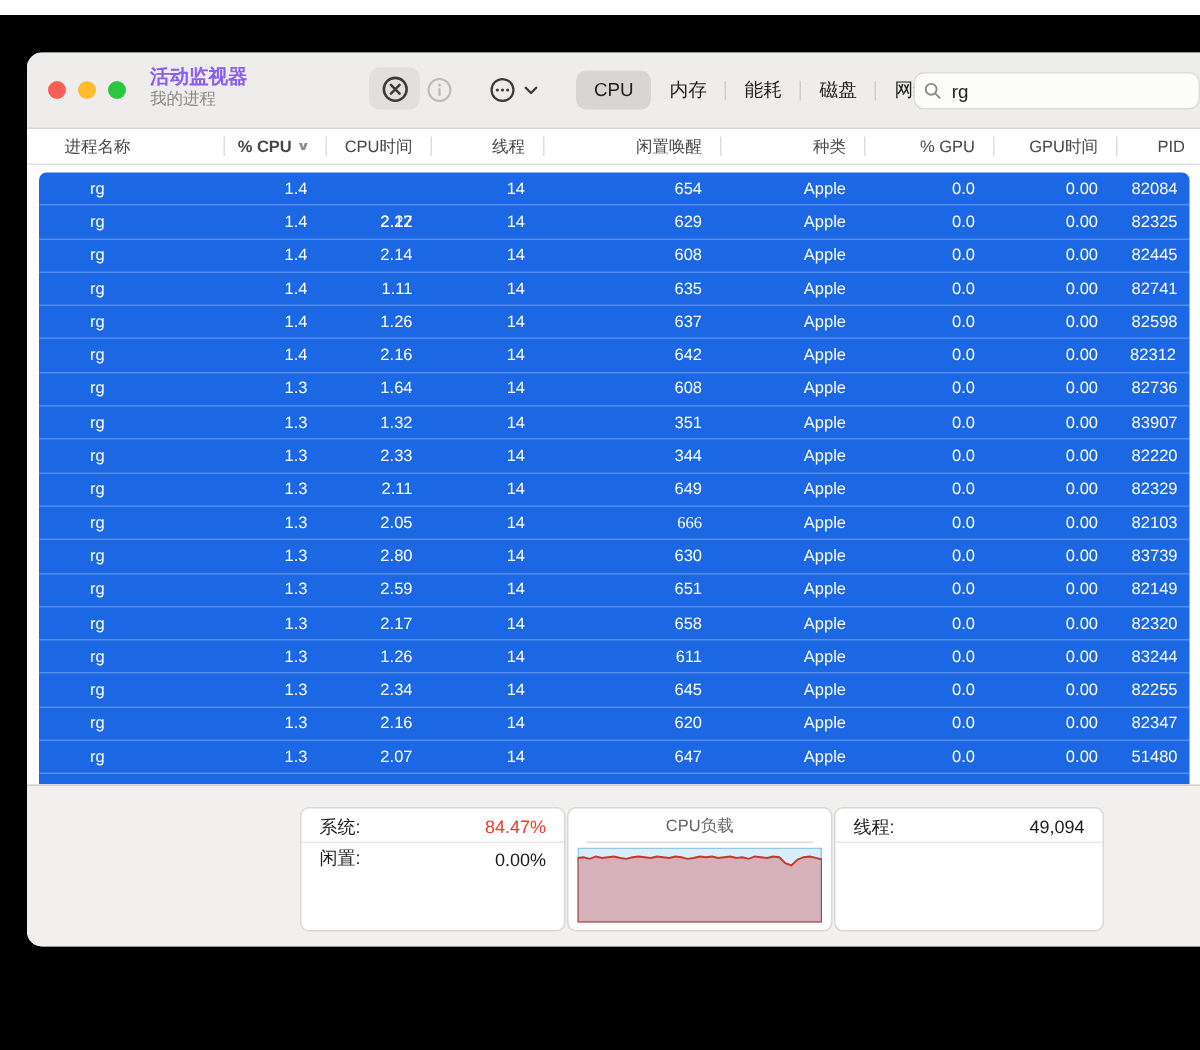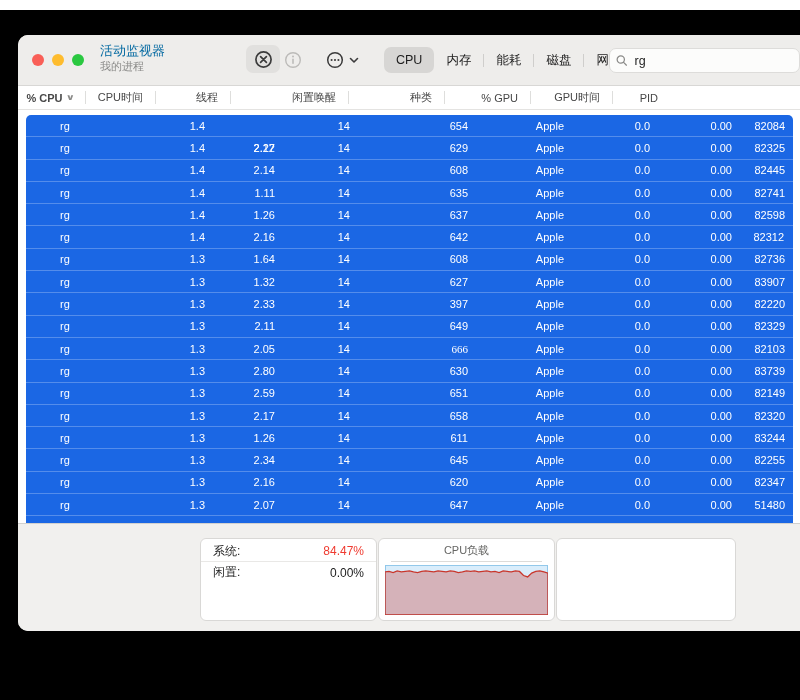--- a/index.html
+++ b/index.html
@@ -11,21 +11,21 @@
           background:#eeedeb;border-radius:10px 0 0 10px;overflow:hidden;
           box-shadow:0 12px 28px rgba(0,0,0,0.65);display:flex;flex-direction:column;}
 
   
   .titlebar{position:relative;height:50px;flex:none;border-bottom:1px solid #d8d7d5;background:#eeedeb;}
   .tl{position:absolute;top:19px;width:12px;height:12px;border-radius:50%;}
   .tl.red{left:14px;}
   .tl.yellow{left:34px;}
   .tl.green{left:54px;}
   .win-title{position:absolute;left:82px;top:8px;line-height:1.25;}
-  .win-title .t{font-size:13px;font-weight:400;color:#0369a1;}
+  .win-title .t{font-size:13px;font-weight:700;color:#8b5cf6;}
   .win-title .s{font-size:11px;color:#8a8a88;margin-top:1px;}
   .tb-btn{position:absolute;display:flex;align-items:center;justify-content:center;}
   .stop-btn{left:228px;top:10px;width:34px;height:28px;background:#e1e0de;border-radius:7px;}
   .info-btn{left:264px;top:15px;width:22px;height:20px;}
   .more-btn{left:304px;top:15px;width:40px;height:20px;gap:5px;}
   .segmented{position:absolute;left:366px;top:12px;height:26px;display:flex;align-items:stretch;}
   .seg{display:flex;align-items:center;justify-content:center;font-size:12.5px;color:#1d1d1d;
        padding:0 12px;border-radius:7px;position:relative;}
   .seg.selected{background:#d7d6d4;font-weight:500;}
   .seg-sep{width:1px;height:13px;background:#cfcecc;align-self:center;}
@@ -126,20 +126,23 @@
     <div class="search">
       <svg width="13" height="13" viewBox="0 0 13 13">
         <circle cx="5.4" cy="5.4" r="4.1" fill="none" stroke="#8a8a88" stroke-width="1.4"></circle>
         <path d="M8.6 8.6 L11.8 11.8" stroke="#8a8a88" stroke-width="1.4" stroke-linecap="round"></path>
       </svg>
       <input type="text" value="rg" style="">
     </div>
   </div>
 
   <div class="header-row" id="header-row">
+      <div class="hcell" style="width: 132px; padding-left: 25px; padding-right: 0px;">
+        <span>进程名称</span>
+      </div>
       <div class="hcell right" style="width: 68px; padding-left: 0px; padding-right: 13px; font-weight: 700;">
         <span>% CPU</span>
         <span class="sort-chevron">∨</span>
       </div>
       <div class="hcell right" style="width: 70px; padding-left: 0px; padding-right: 13px;">
         <span>CPU时间</span>
       </div>
       <div class="hcell right" style="width: 75px; padding-left: 0px; padding-right: 13px;">
         <span>线程</span>
       </div>
@@ -237,32 +240,32 @@
           <div class="pcell right" style="width: 96px; padding-left: 0px; padding-right: 13px;">Apple</div>
           <div class="pcell right" style="width: 86px; padding-left: 0px; padding-right: 13px;">0.0</div>
           <div class="pcell right" style="width: 82px; padding-left: 0px; padding-right: 13px;">0.00</div>
           <div class="pcell right" style="width: 48px; padding-left: 0px; padding-right: 8px;">82736</div>
         </div>
         <div class="prow">
           <div class="pcell" style="width: 124px; padding-left: 34px; padding-right: 0px;">rg</div>
           <div class="pcell right" style="width: 68px; padding-left: 0px; padding-right: 13px;">1.3</div>
           <div class="pcell right" style="width: 70px; padding-left: 0px; padding-right: 13px;">1.32</div>
           <div class="pcell right" style="width: 75px; padding-left: 0px; padding-right: 13px;">14</div>
-          <div class="pcell right" style="width: 118px; padding-left: 0px; padding-right: 13px;">627</div>
+          <div class="pcell right" style="width: 118px; padding-left: 0px; padding-right: 13px;">351</div>
           <div class="pcell right" style="width: 96px; padding-left: 0px; padding-right: 13px;">Apple</div>
           <div class="pcell right" style="width: 86px; padding-left: 0px; padding-right: 13px;">0.0</div>
           <div class="pcell right" style="width: 82px; padding-left: 0px; padding-right: 13px;">0.00</div>
           <div class="pcell right" style="width: 48px; padding-left: 0px; padding-right: 8px;">83907</div>
         </div>
         <div class="prow">
           <div class="pcell" style="width: 124px; padding-left: 34px; padding-right: 0px;">rg</div>
           <div class="pcell right" style="width: 68px; padding-left: 0px; padding-right: 13px;">1.3</div>
           <div class="pcell right" style="width: 70px; padding-left: 0px; padding-right: 13px;">2.33</div>
           <div class="pcell right" style="width: 75px; padding-left: 0px; padding-right: 13px;">14</div>
-          <div class="pcell right" style="width: 118px; padding-left: 0px; padding-right: 13px;">397</div>
+          <div class="pcell right" style="width: 118px; padding-left: 0px; padding-right: 13px;">344</div>
           <div class="pcell right" style="width: 96px; padding-left: 0px; padding-right: 13px;">Apple</div>
           <div class="pcell right" style="width: 86px; padding-left: 0px; padding-right: 13px;">0.0</div>
           <div class="pcell right" style="width: 82px; padding-left: 0px; padding-right: 13px;">0.00</div>
           <div class="pcell right" style="width: 48px; padding-left: 0px; padding-right: 8px;">82220</div>
         </div>
         <div class="prow">
           <div class="pcell" style="width: 124px; padding-left: 34px; padding-right: 0px;">rg</div>
           <div class="pcell right" style="width: 68px; padding-left: 0px; padding-right: 13px;">1.3</div>
           <div class="pcell right" style="width: 70px; padding-left: 0px; padding-right: 13px; text-align: right;">2.11</div>
           <div class="pcell right" style="width: 75px; padding-left: 0px; padding-right: 13px;">14</div>
@@ -380,16 +383,20 @@
       <div class="load-hr"></div>
       <div class="load-graph">
         <svg id="loadsvg" viewBox="0 0 164 51" preserveAspectRatio="none">
             <rect x="0.5" y="0.5" width="163" height="50" fill="#d9edfb" stroke="#90c7ea" stroke-width="1"></rect>
             <polygon points="0,51 0.0,7.1 4.1,6.6 8.2,7.7 12.3,6.1 16.4,7.1 20.5,6.6 24.6,6.1 28.7,7.1 32.8,7.7 36.9,6.6 41.0,6.1 45.1,6.6 49.2,7.1 53.3,6.1 57.4,6.6 61.5,7.1 65.6,6.1 69.7,6.6 73.8,7.7 77.9,7.1 82.0,6.1 86.1,6.6 90.2,6.1 94.3,7.1 98.4,6.6 102.5,6.1 106.6,7.1 110.7,6.6 114.8,7.7 118.9,6.1 123.0,6.6 127.1,7.1 131.2,6.1 135.3,6.6 139.4,10.7 143.5,12.2 147.6,8.2 151.7,6.6 155.8,6.1 159.9,7.1 164.0,8.2 164,51" fill="rgba(205,70,62,0.35)" stroke="#c9362b" stroke-width="1.3"></polygon>
           </svg>
       </div>
     </div>
 
     <div class="stat-box right" id="right-stats">
+        <div class="srow lined">
+          <span>线程:</span>
+          <span style="color: rgb(28, 28, 28);">49,094</span>
+        </div>
         <div class="srow"></div>
       </div>
   </div>
 </div>
 
 </body></html>

